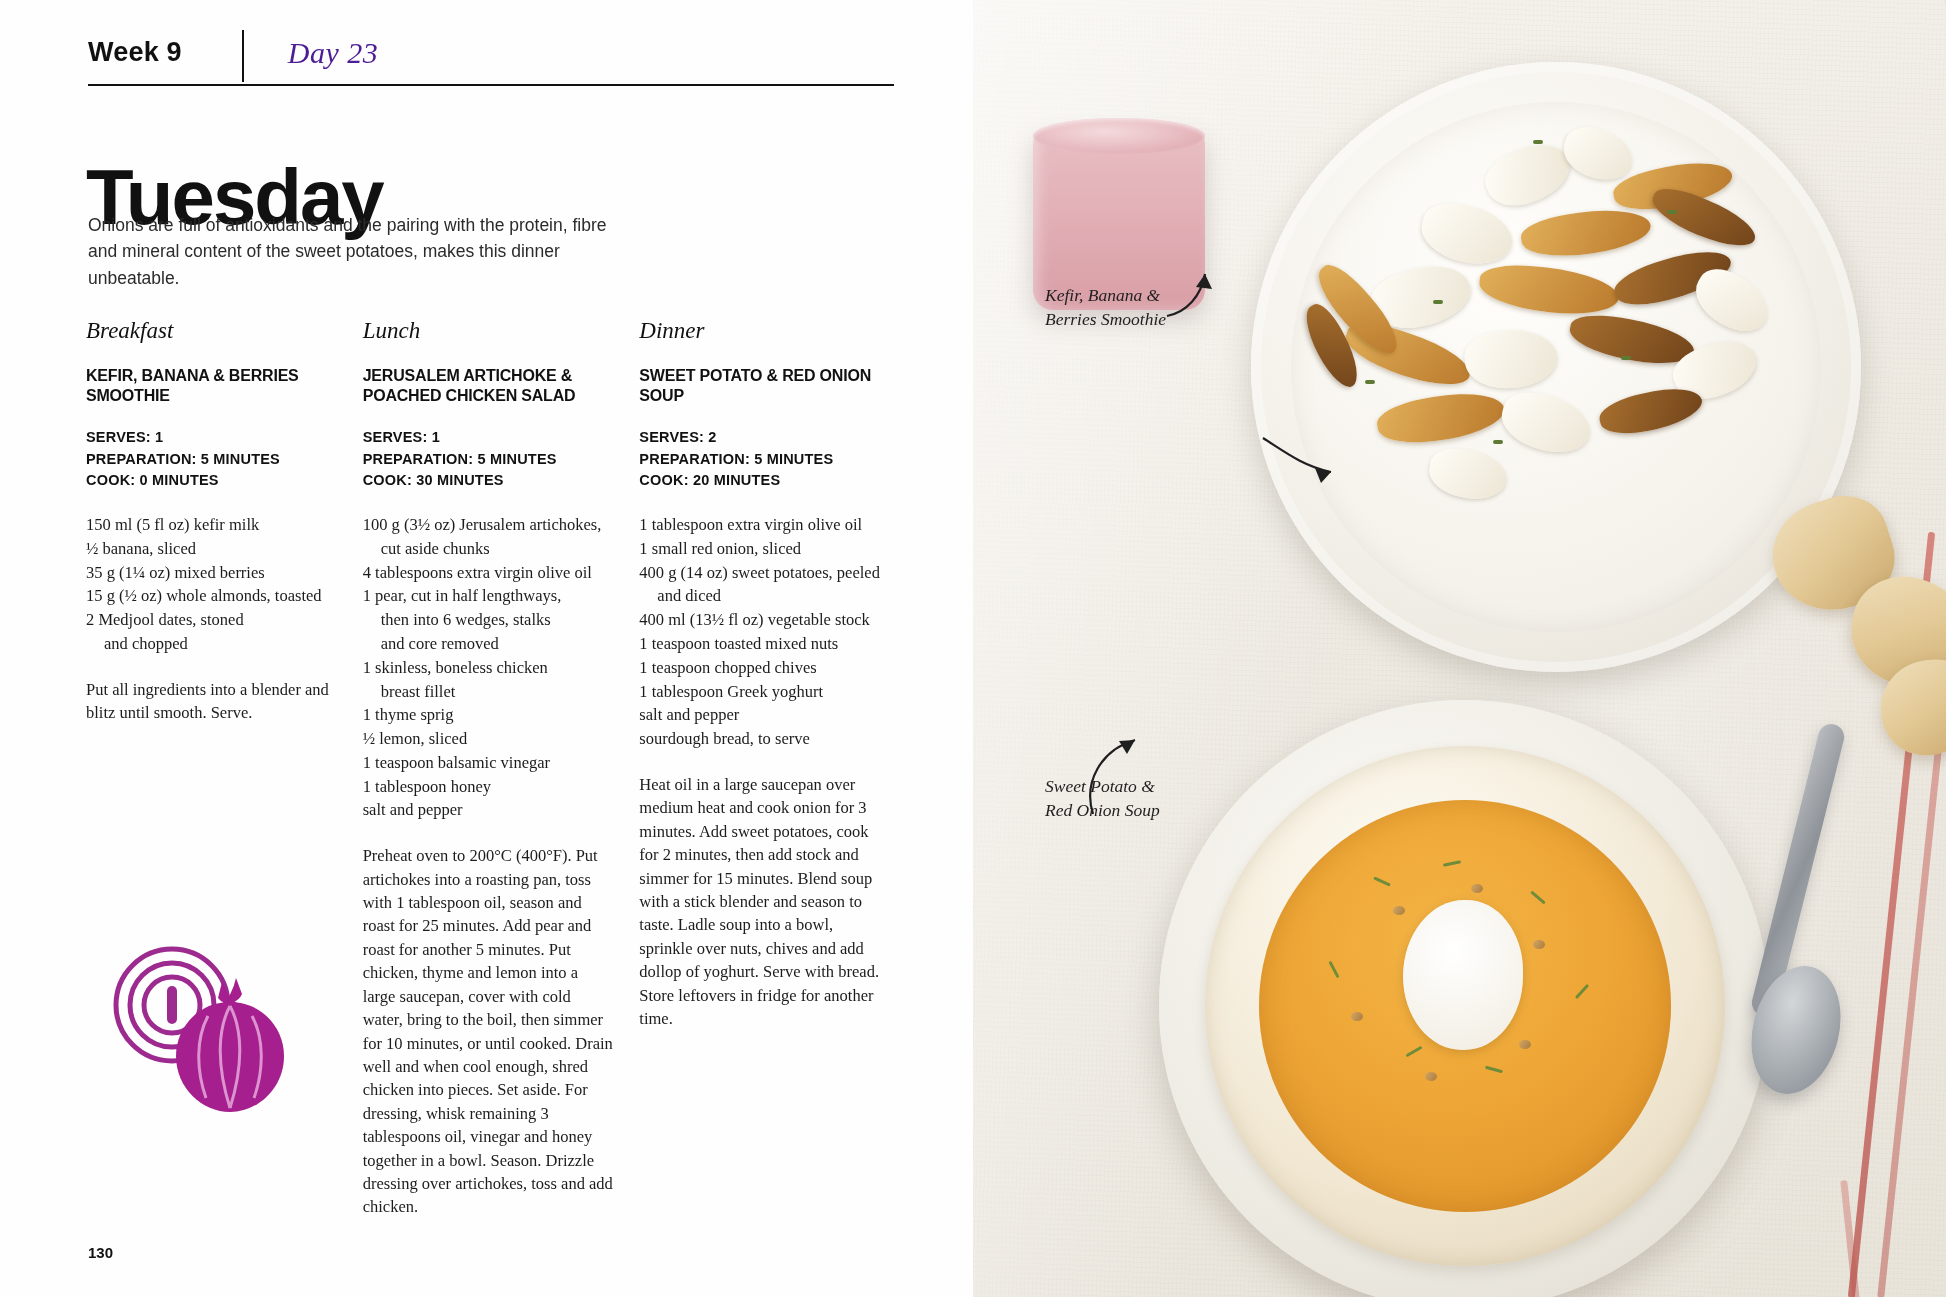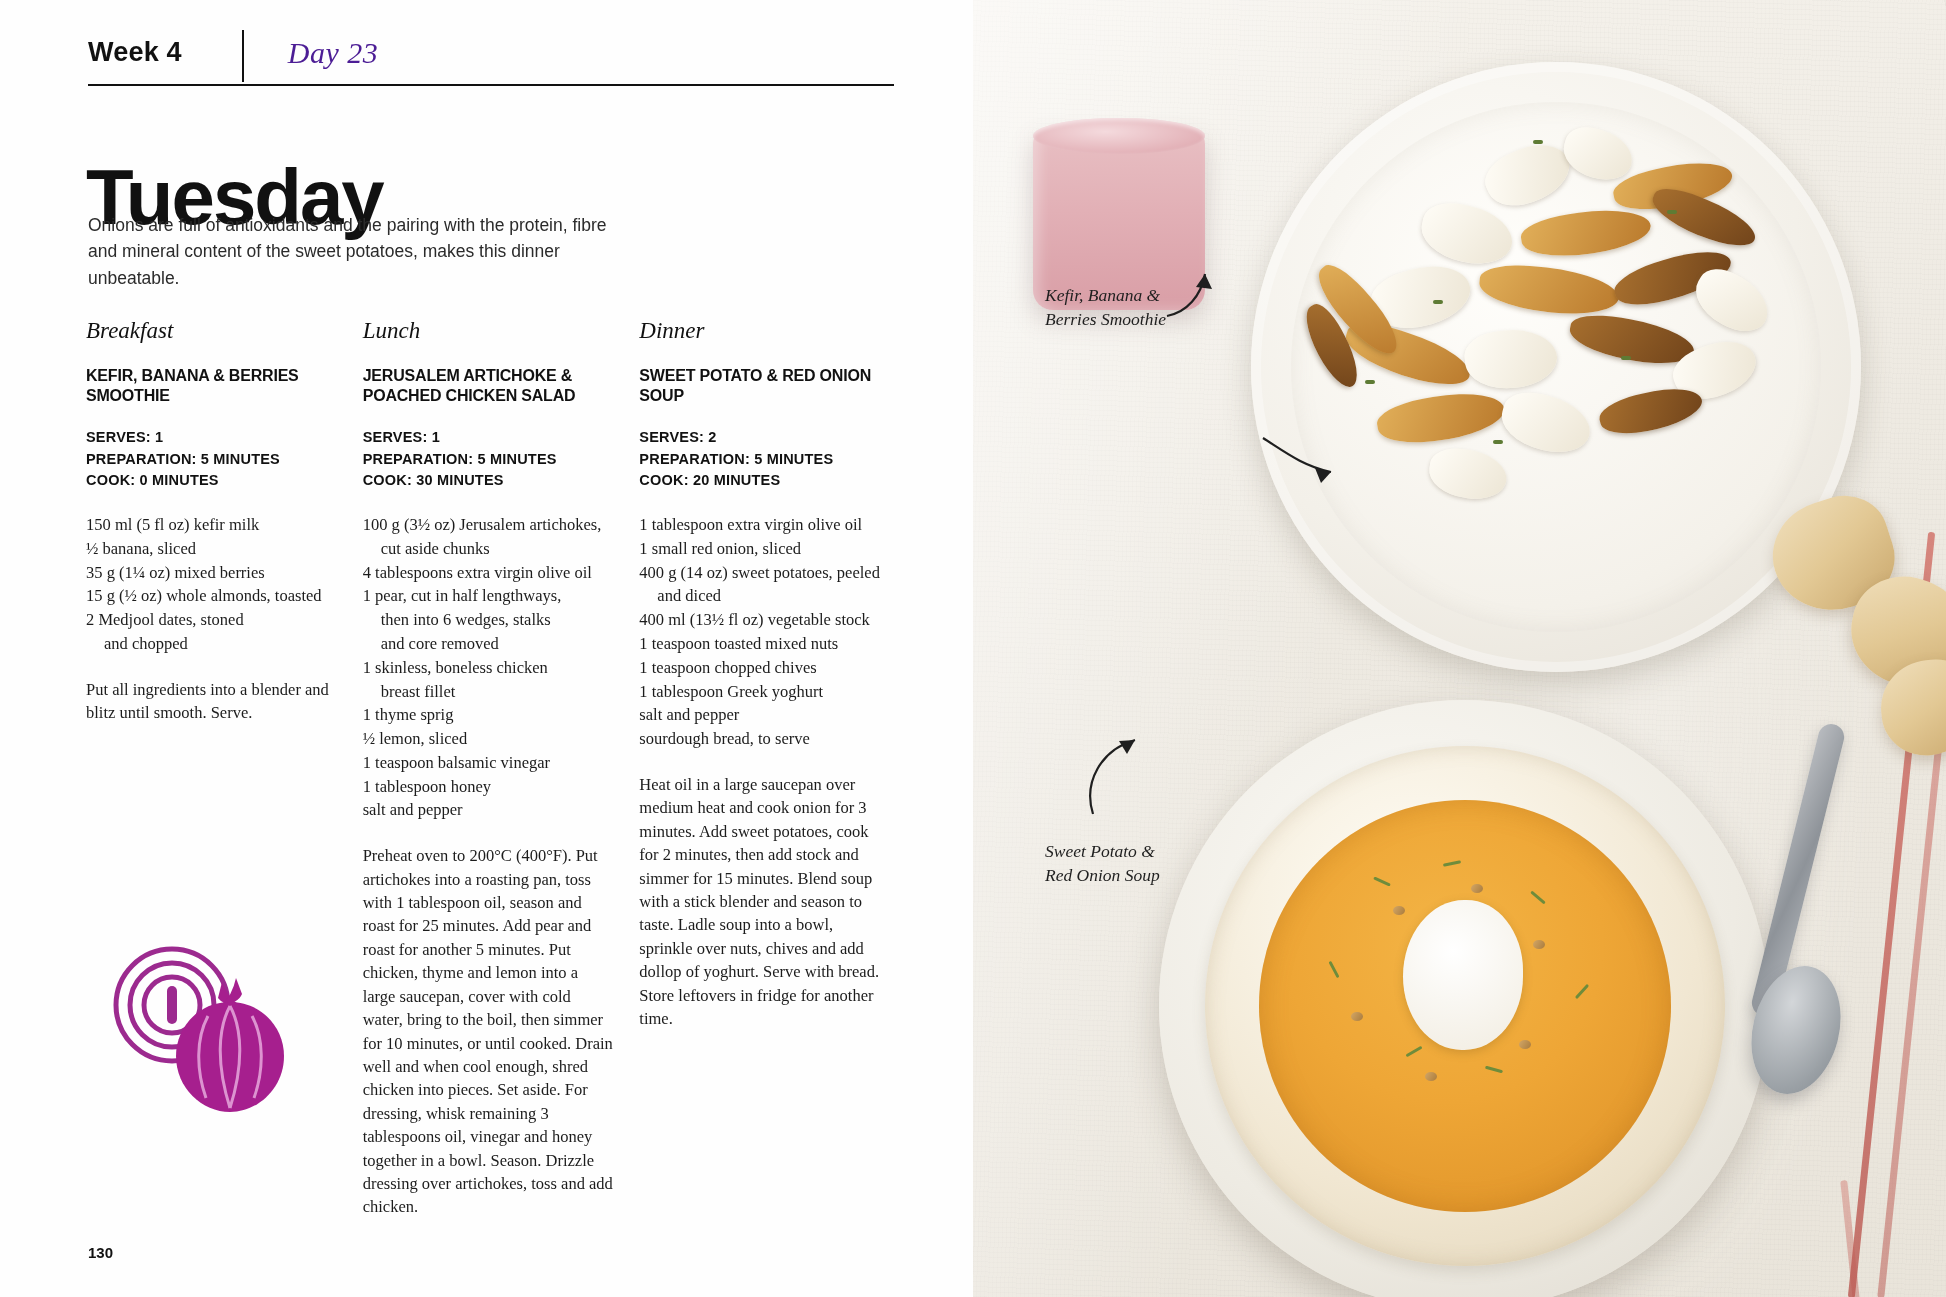--- a/index.html
+++ b/index.html
@@ -299,33 +299,33 @@
   .annot {
     position: absolute;
     font-family: Liberation Serif, serif;
     font-style: italic;
     font-size: 17.5px;
     line-height: 1.35;
     color: #1f1f1f;
   }
   .a1 { left: 72px; top: 284px; width: 180px; }
   .a2 { left: 132px; top: 398px; width: 220px; }
-  .a3 { left: 72px; top: 840px; width: 170px; }
+  .a3 { left: 72px; top: 775px; width: 170px; }
 
   .arrow-svg { position: absolute; }
 </style>
 </head>
 <body>
 
 <div class="spread">
 
   <div class="page-left">
 
     <div class="header-row">
-      <div class="week-label">Week 4</div>
+      <div class="week-label">Week 9</div>
       <div class="hdr-divider"></div>
       <div class="day-label">Day 23</div>
     </div>
 
     <div class="day-title">Tuesday</div>
 
     <div class="intro">Onions are full of antioxidants and the pairing with the protein, fibre and mineral content of the sweet potatoes, makes this dinner unbeatable.</div>
 
     <div class="columns">
 

